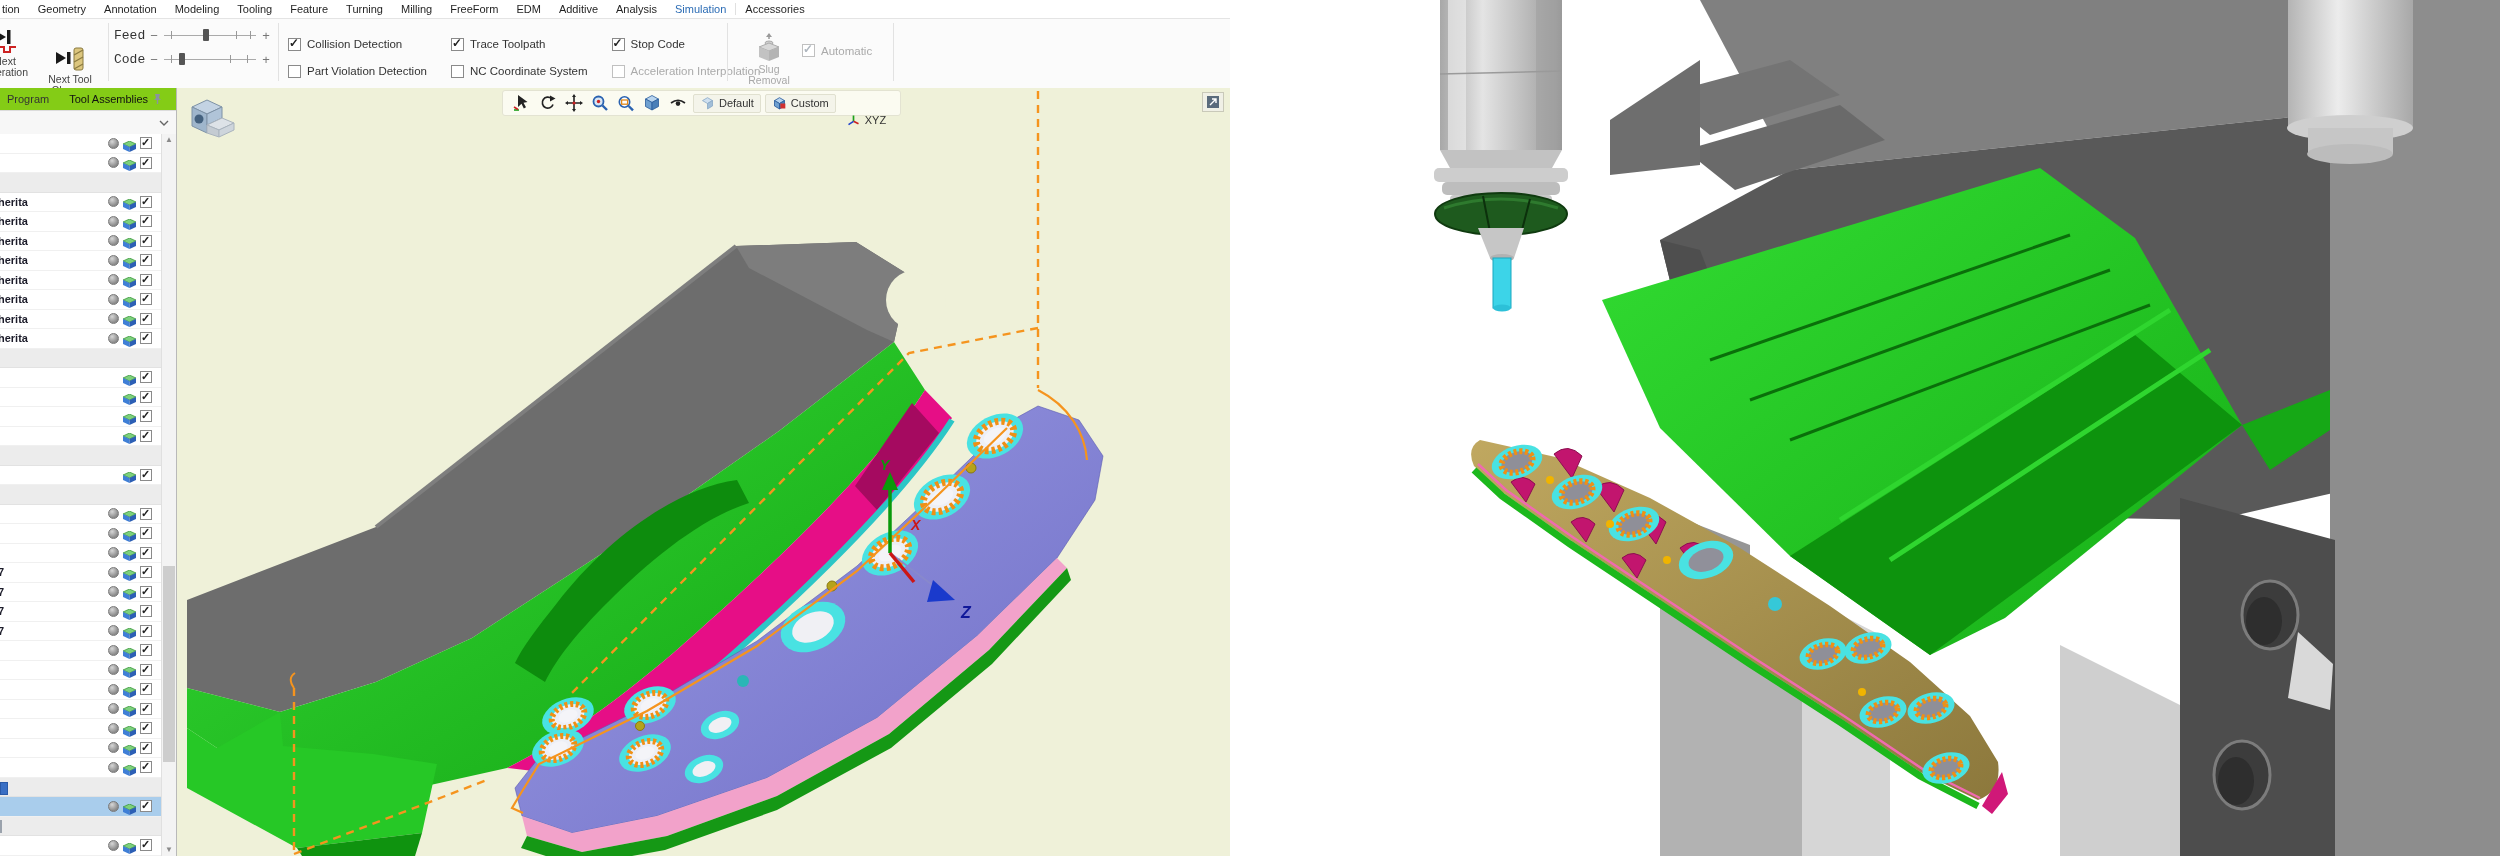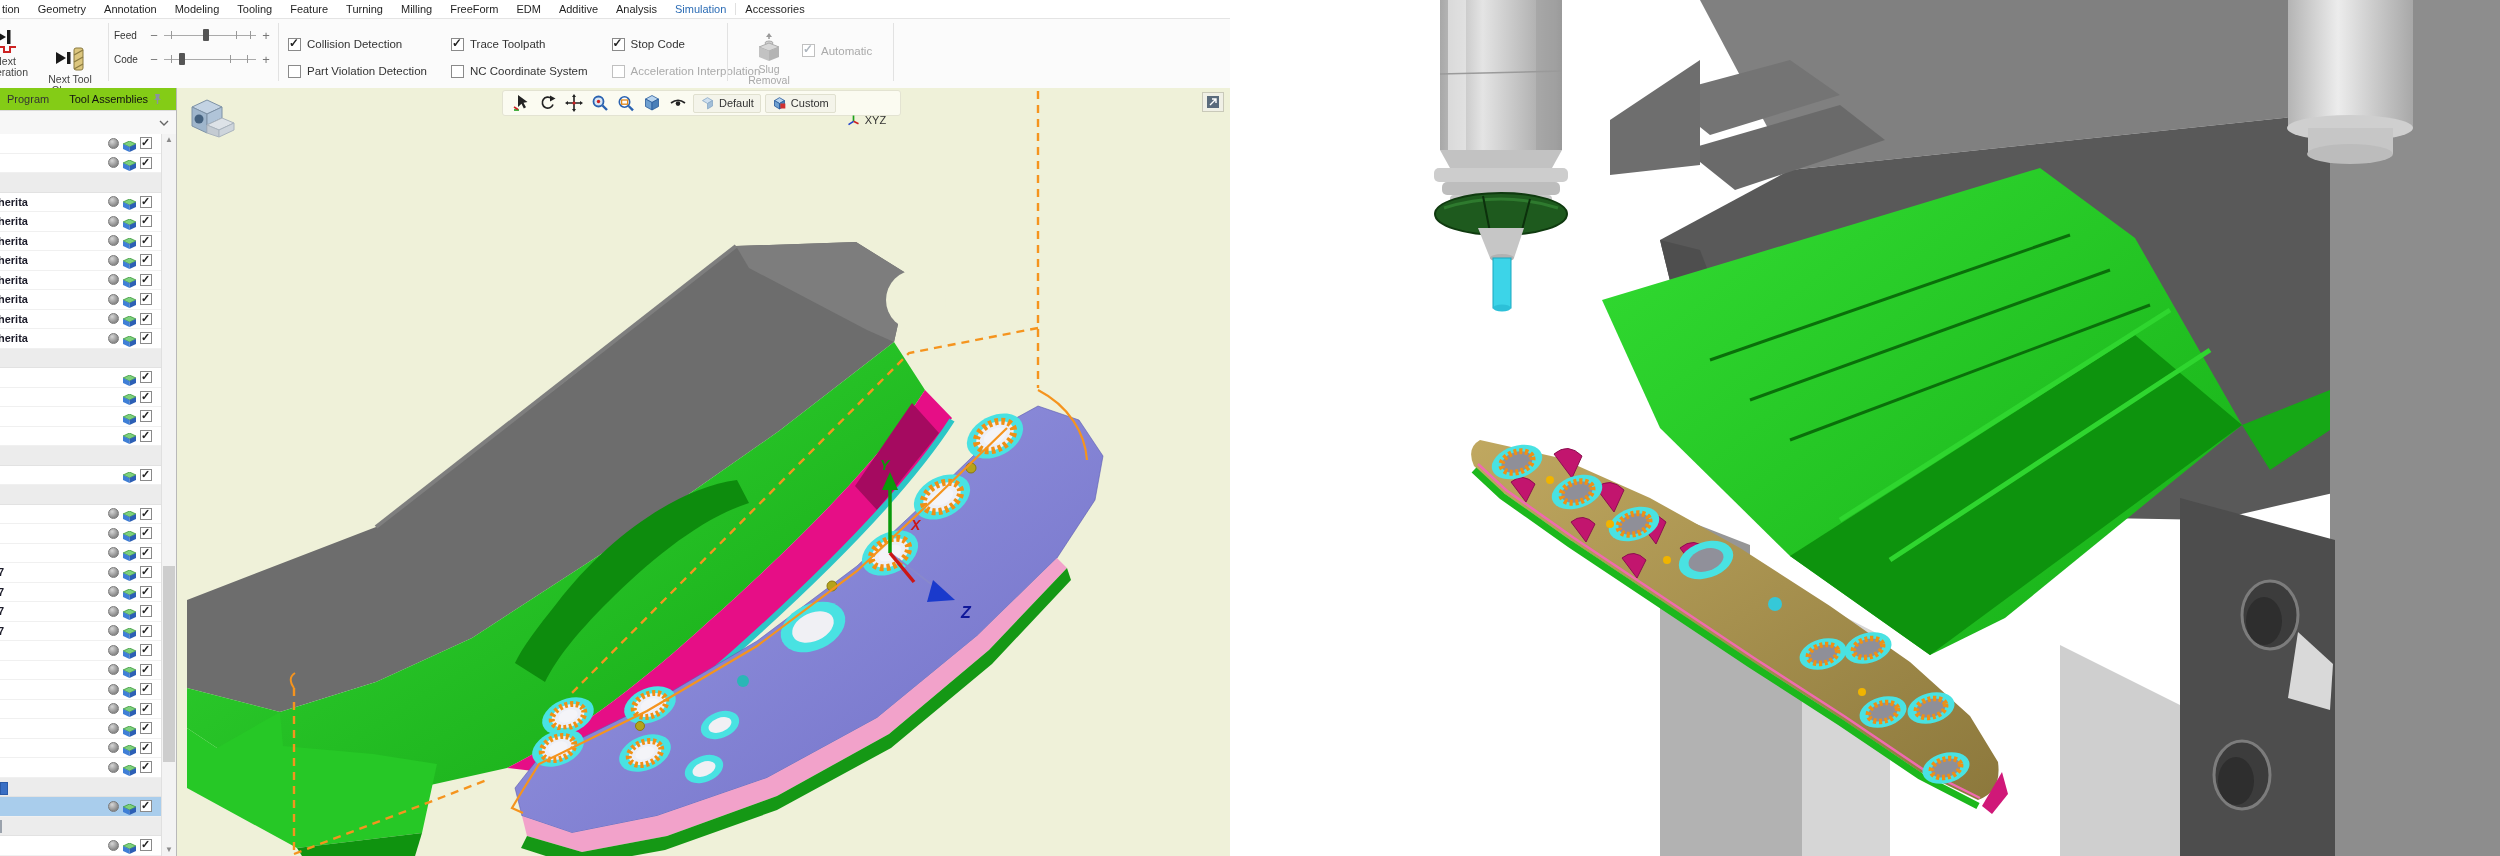--- a/index.html
+++ b/index.html
@@ -15,21 +15,21 @@
   .menu-item.clipped{margin-left:-7px;}
   .menu-item:last-child{border-left:1px solid #e0e0e0;}
   
   #ribbon{position:absolute;left:0;top:19px;width:1230px;height:69px;background:#fbfbfb;
           border-bottom:1px solid #d8d8d8;overflow:hidden;}
   .rsep{position:absolute;top:4px;width:1px;height:58px;background:#e2e2e2;}
   .rbtn{position:absolute;display:flex;flex-direction:column;align-items:center;gap:1px;
         font-size:10.5px;color:#444;text-align:center;line-height:11px;cursor:default;}
   .rbtn .lbl{white-space:pre-line;}
   .slider-row{position:absolute;height:16px;display:flex;align-items:center;font-size:11px;color:#333;}
-  .slider-row .sl-label{width:34px;text-align:left;font-size:10px;color:#333;}
+  .slider-row .sl-label{width:34px;text-align:left;font-size:13px;color:#333;font-family:Liberation Mono, monospace;}
   .pm{color:#777;font-size:13px;width:12px;text-align:center;}
   .track{position:relative;width:92px;height:14px;margin:0 4px;}
   .track::before{content:"";position:absolute;left:0;right:0;top:7px;height:1px;background:#aaa;}
   .tick{position:absolute;top:3px;width:1px;height:8px;background:#999;}
   .thumb{position:absolute;top:1px;width:6px;height:12px;background:#555;border-radius:1px;}
   #ribbon-checkboxes{position:absolute;left:288px;top:16px;display:grid;
         grid-auto-flow:column;grid-template-rows:repeat(2,18px);row-gap:9px;column-gap:24px;}
   .rchk{display:flex;align-items:center;gap:6px;font-size:11.5px;color:#333;cursor:default;white-space:nowrap;}
   .rchk.disabled{color:#aaa;}
   .cbx{position:relative;width:13px;height:13px;background:#fff;border:1px solid #8a8a8a;

